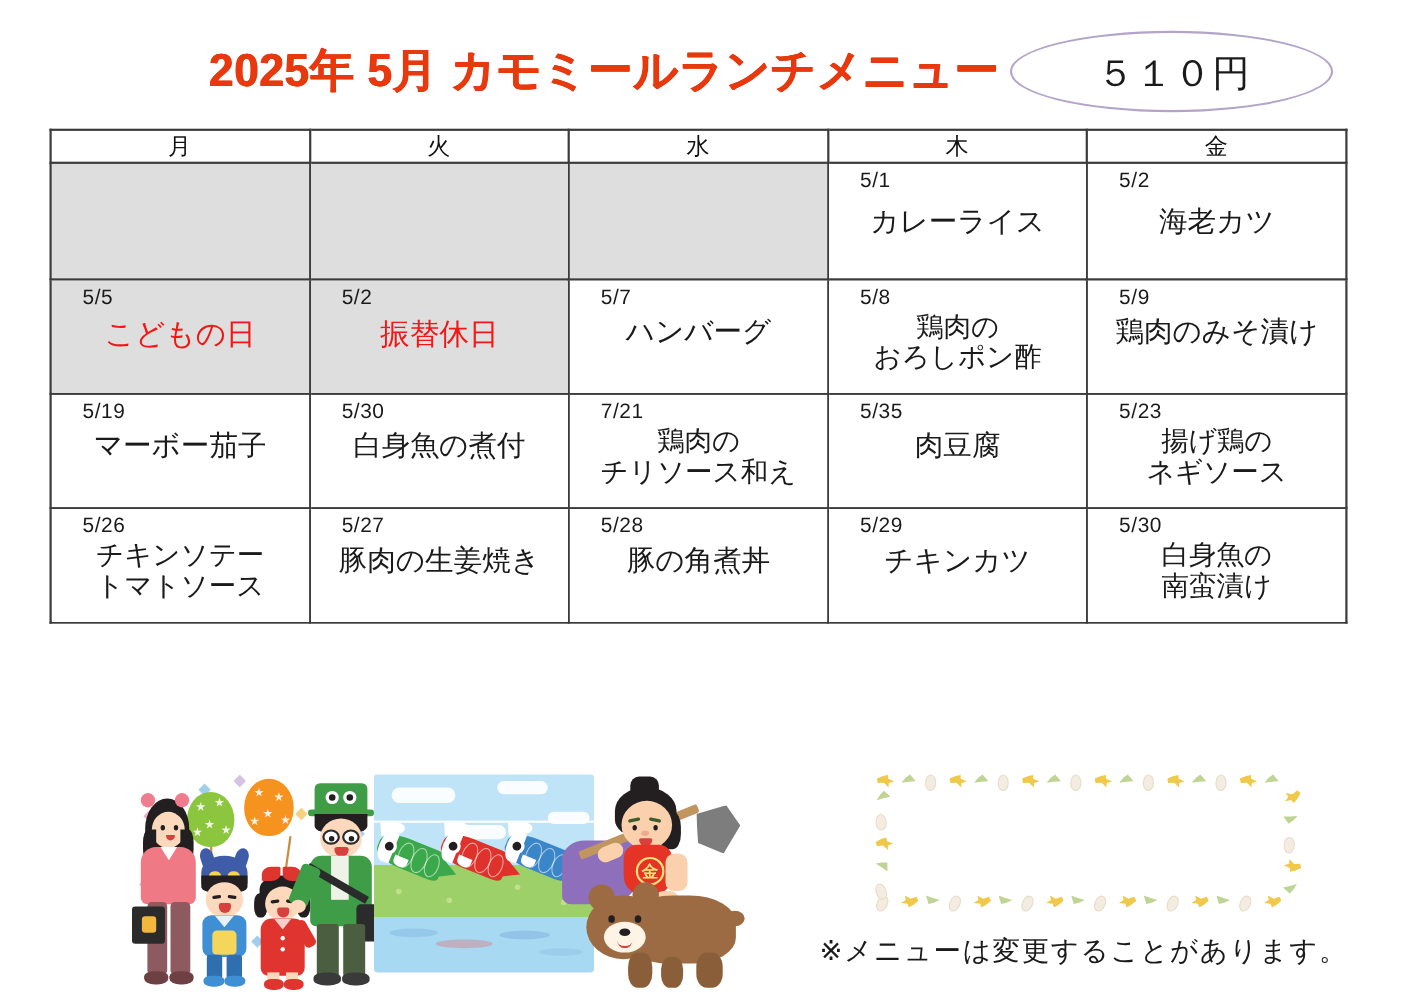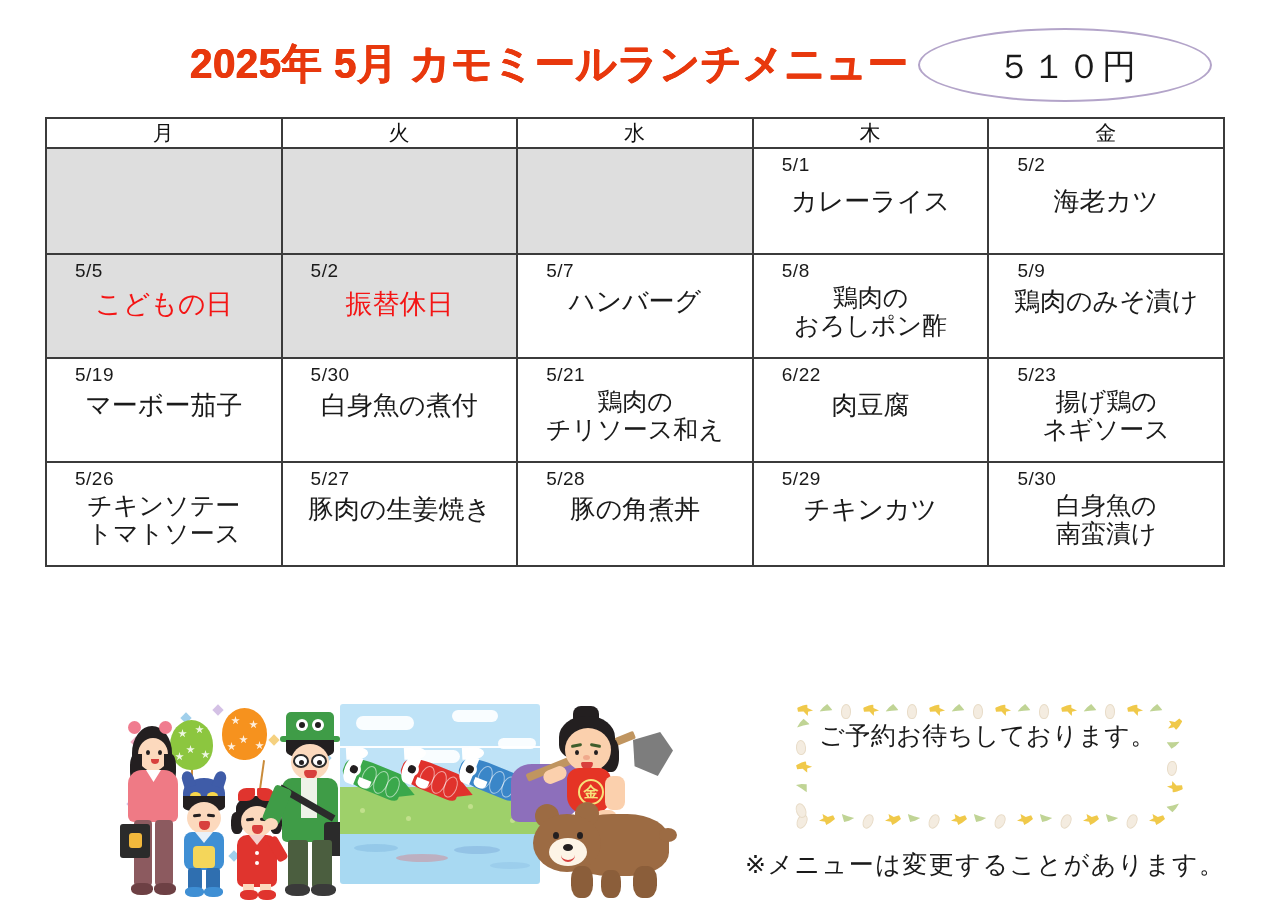--- a/index.html
+++ b/index.html
@@ -310,26 +310,26 @@
         <tr class="week-4">
           <td class="day-cell">
             <span class="date-label">5/19</span>
             <span class="dish-name">マーボー茄子</span>
           </td>
           <td class="day-cell">
             <span class="date-label">5/30</span>
             <span class="dish-name">白身魚の煮付</span>
           </td>
           <td class="day-cell">
-            <span class="date-label">5/21</span>
+            <span class="date-label">7/21</span>
             <span class="dish-name two-line">鶏肉の
 チリソース和え</span>
           </td>
           <td class="day-cell">
-            <span class="date-label">6/22</span>
+            <span class="date-label">5/35</span>
             <span class="dish-name">肉豆腐</span>
           </td>
           <td class="day-cell">
             <span class="date-label">5/23</span>
             <span class="dish-name two-line">揚げ鶏の
 ネギソース</span>
           </td>
         </tr>
         <tr class="week-5">
           <td class="day-cell">
@@ -628,17 +628,16 @@
       <span class="floral-bird" style="left: 1px; top: 58px; transform: rotate(12deg);"></span>
       <span class="floral-leaf" style="left: 1px; top: 79px; transform: rotate(28deg);"></span>
       <span class="floral-bud" style="left: 1px; top: 100px; transform: rotate(-20deg);"></span>
       <span class="floral-bird" style="left: 372px; top: 16px; transform: rotate(160deg);"></span>
       <span class="floral-leaf" style="left: 372px; top: 37px; transform: rotate(172deg);"></span>
       <span class="floral-bud" style="left: 372px; top: 58px; transform: rotate(184deg);"></span>
       <span class="floral-bird" style="left: 372px; top: 79px; transform: rotate(196deg);"></span>
       <span class="floral-leaf" style="left: 372px; top: 100px; transform: rotate(160deg);"></span>
     </div>
   <div class="contact-lines">
-    <div class="contact-line-1">ご予約お待ちしております。</div>
   </div>
 </div>
 
 <div class="disclaimer">※メニューは変更することがあります。</div>
 
 </body></html>

